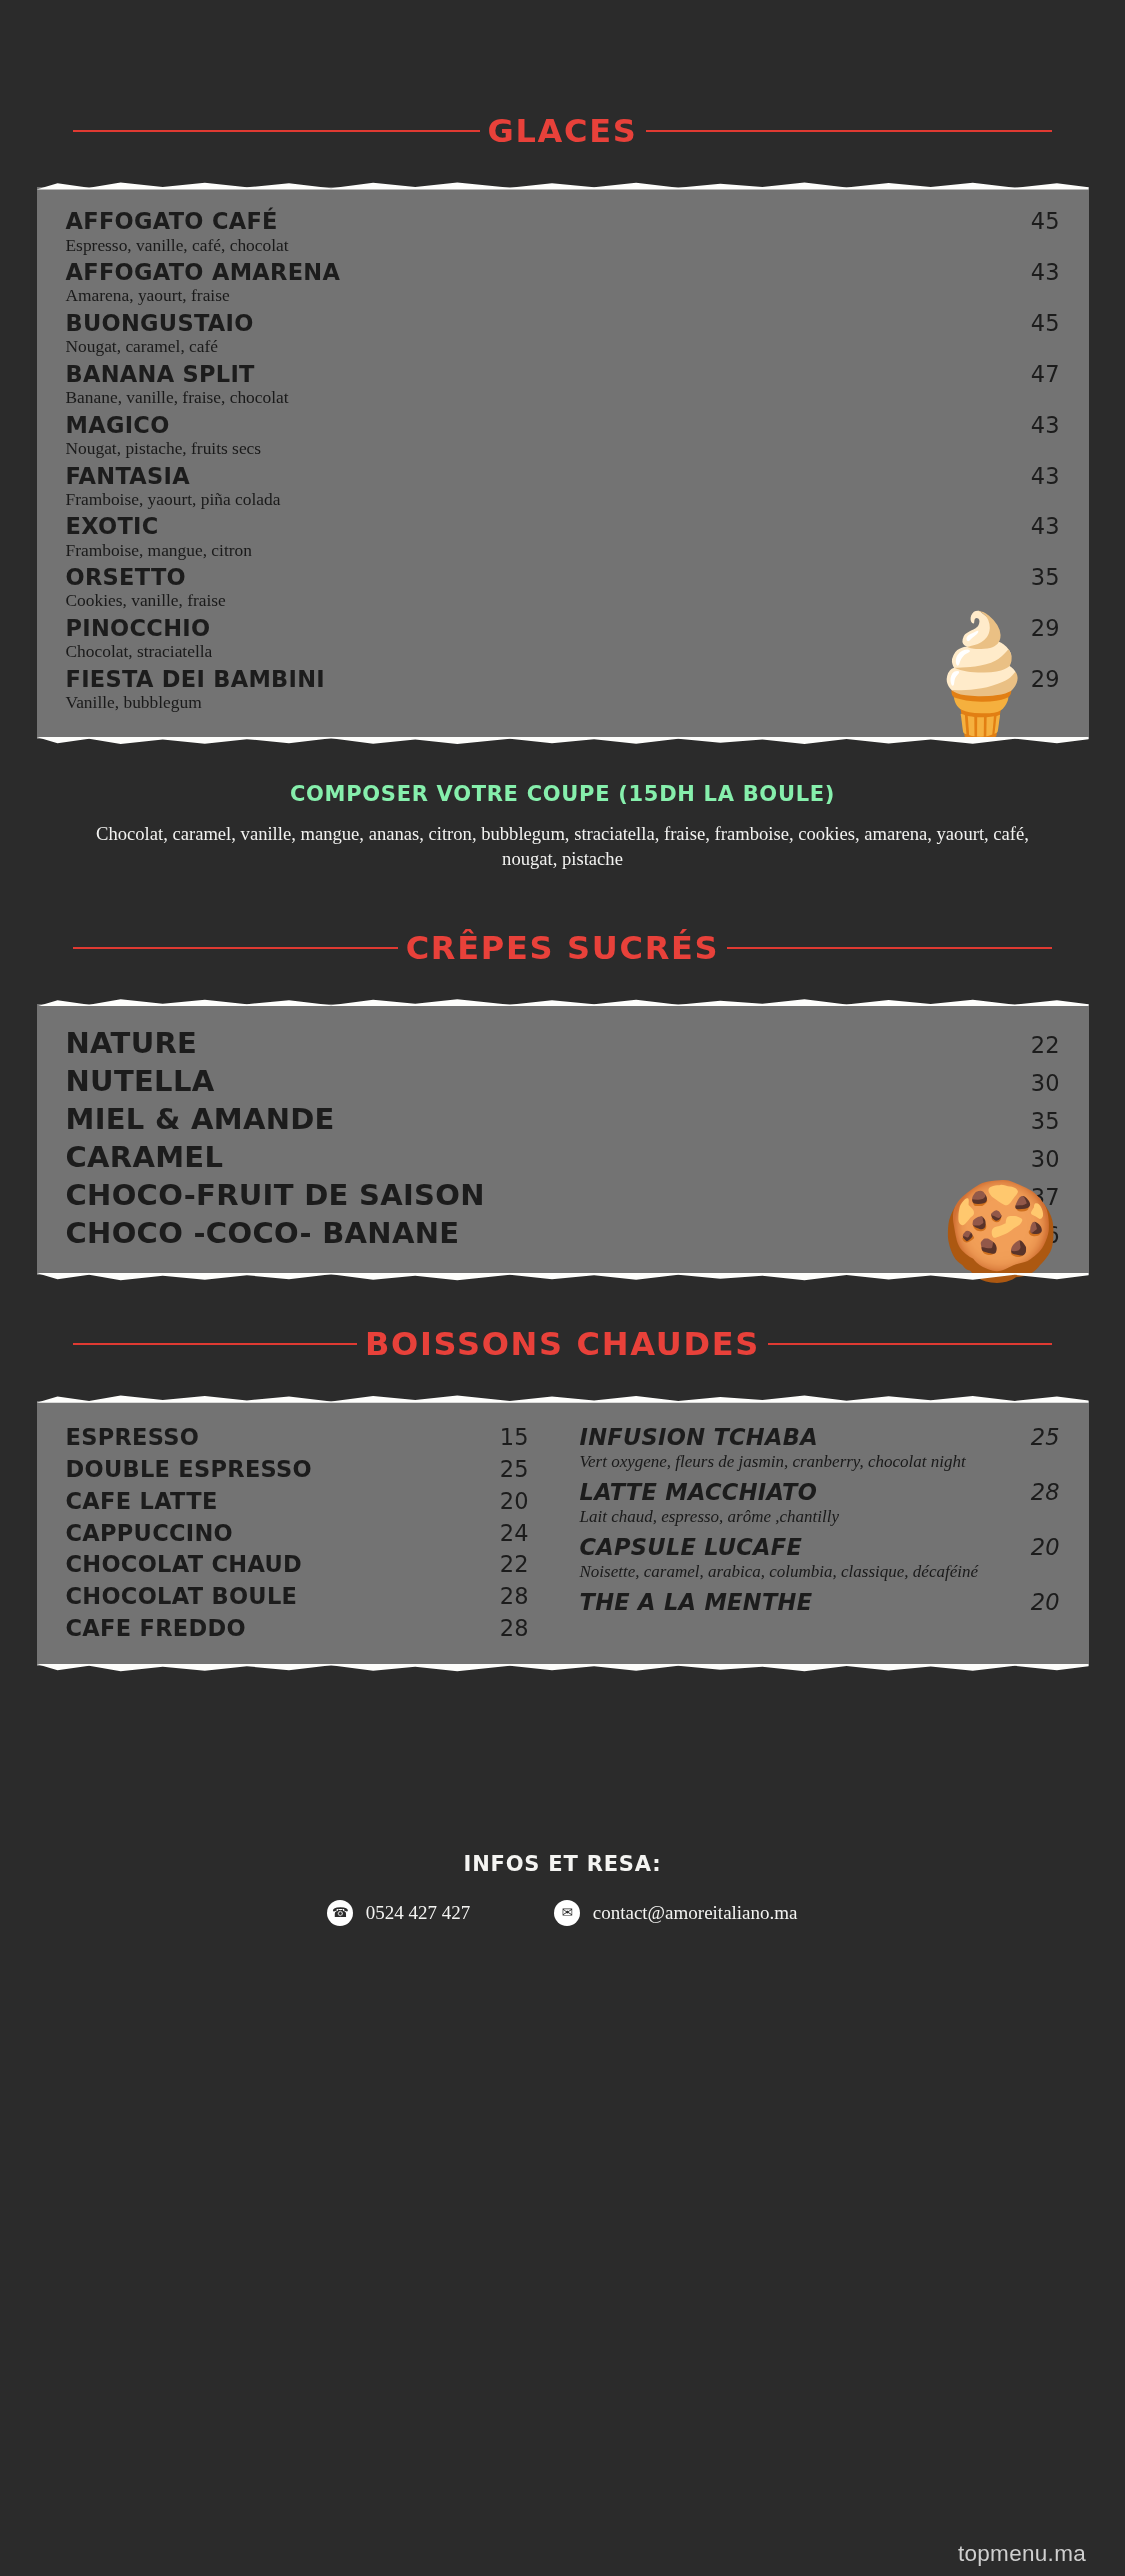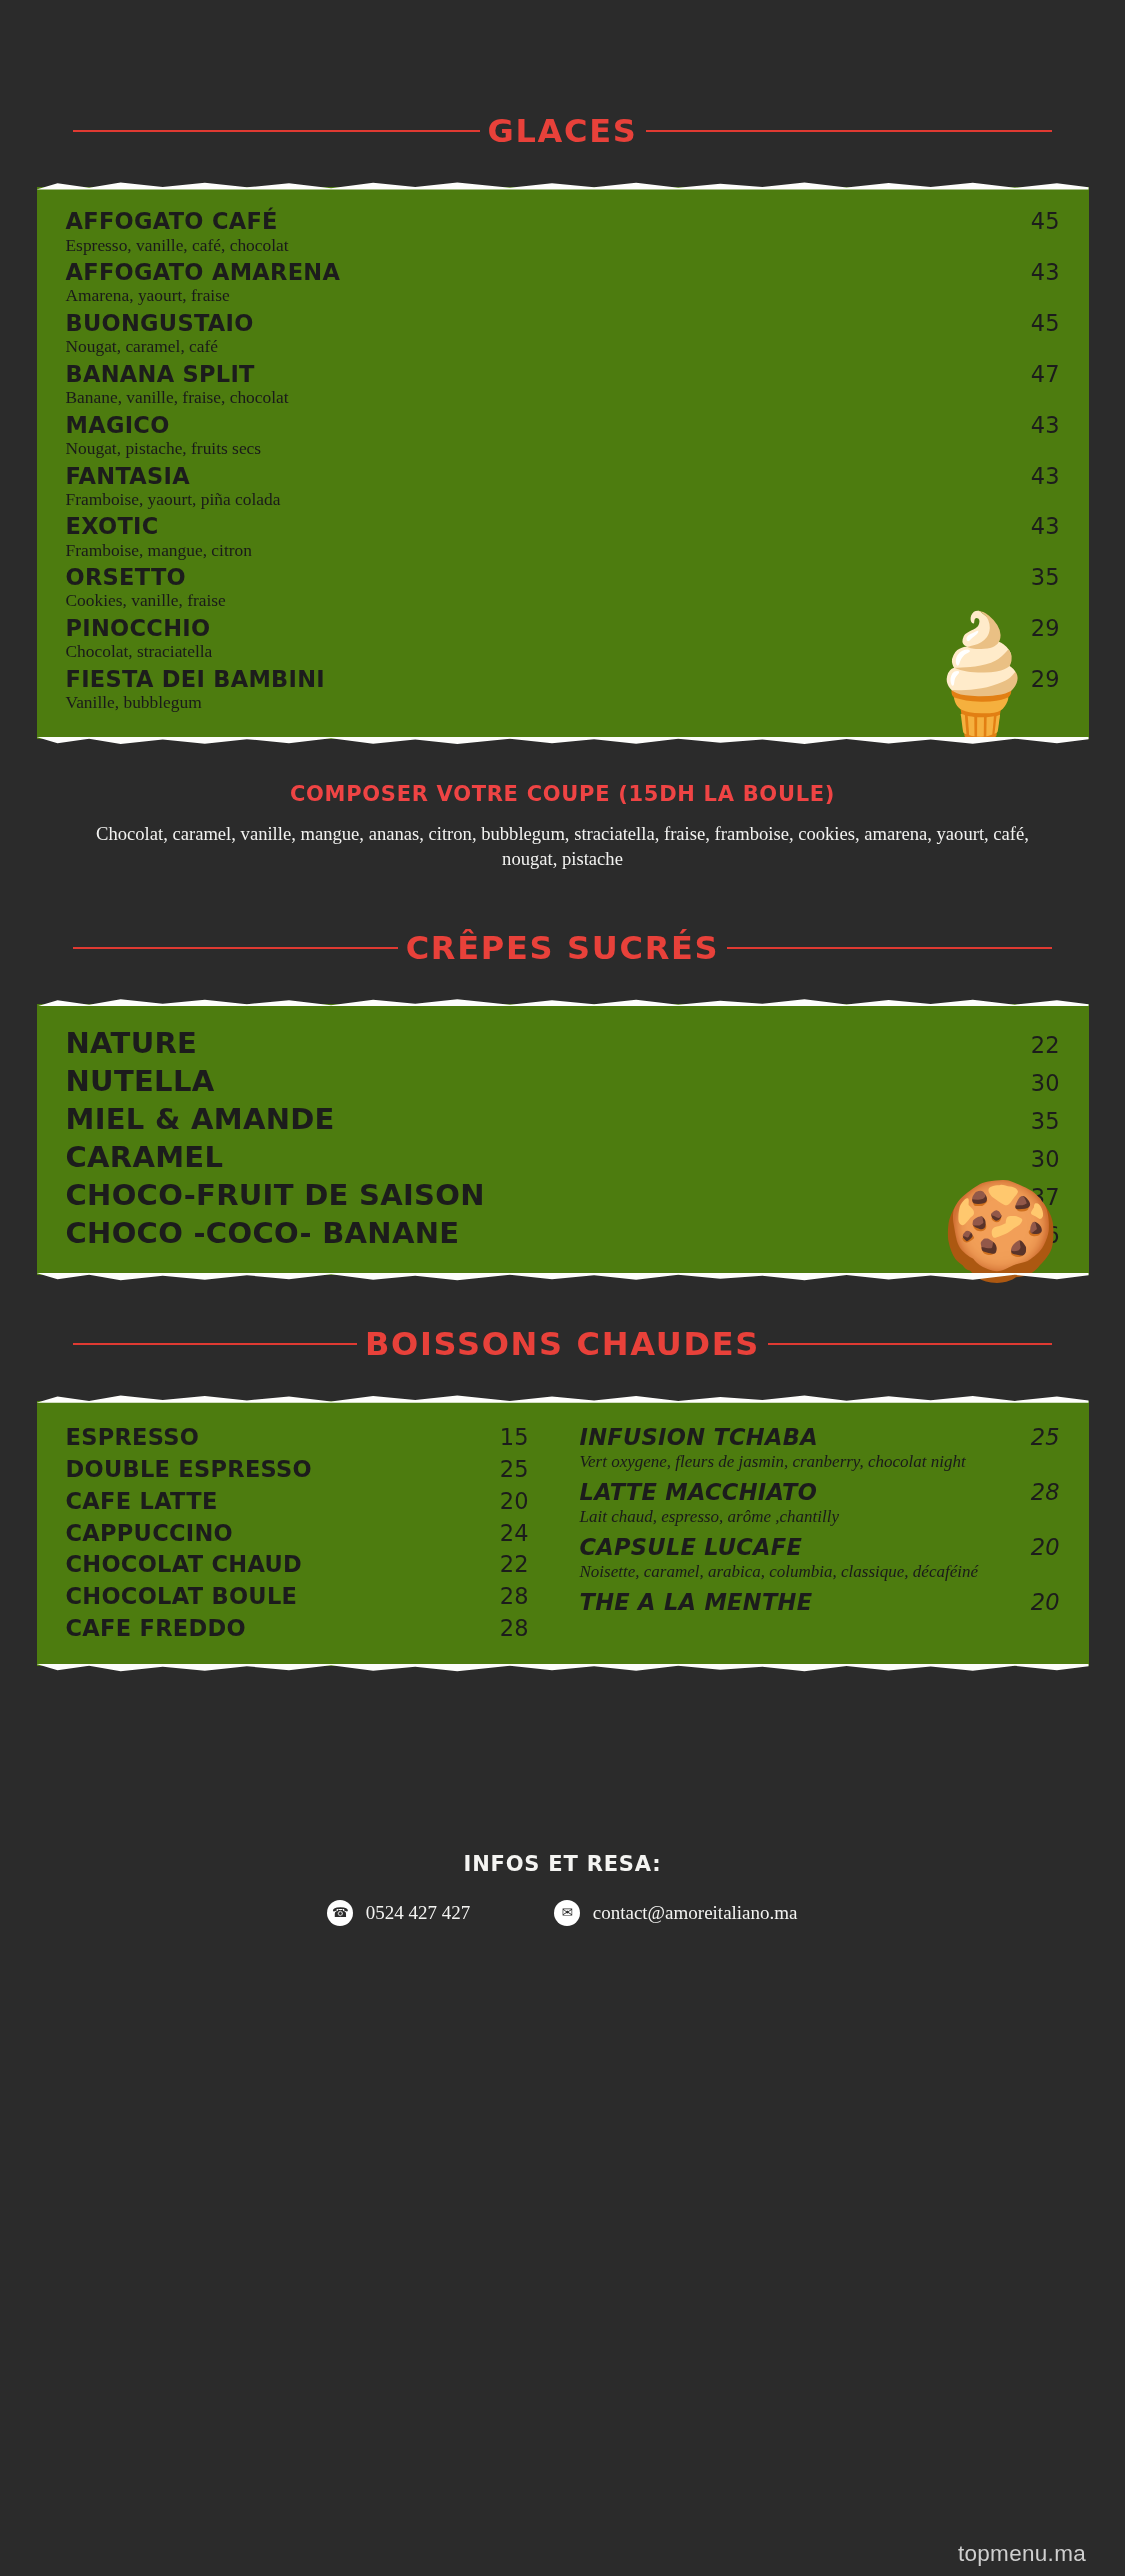--- a/index.html
+++ b/index.html
@@ -35,21 +35,21 @@
     font-size: 32px;
     letter-spacing: 1.7px;
     font-weight: 700;
     white-space: nowrap;
     font-family: "DejaVu Sans", sans-serif;
   }
 
   
   .card {
     position: relative;
-    background: #4d7c0f;
+    background: #737373;
     width: 1052px;
     margin: 0 auto;
     padding: 20px 29px 22.5px 29px;
     color: #1c1c1c;
   }
   .card::before,
   .card::after {
     content: "";
     position: absolute;
     left: 0; right: 0;
@@ -91,21 +91,21 @@
     margin-bottom: 3.4px;
     color: #1a1a1a;
   }
 
   
   .glaces .item-block { margin-bottom: 2.3px; }
 
   
   .compose-title {
     text-align: center;
-    color: #ef4444;
+    color: #86efac;
     font-size: 21px;
     font-weight: 700;
     letter-spacing: 0.7px;
     font-family: "DejaVu Sans", sans-serif;
     margin-top: 43px;
   }
   .compose-body {
     text-align: center;
     color: #f2f2f0;
     font-family: "Liberation Serif", serif;

